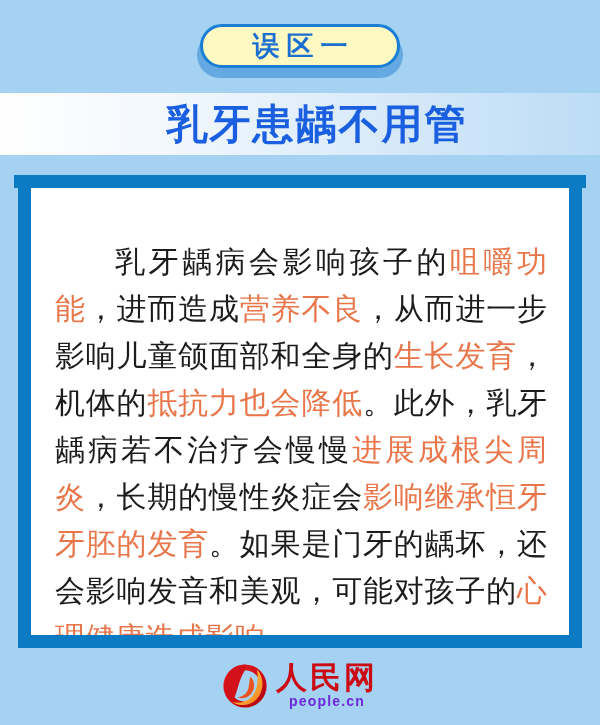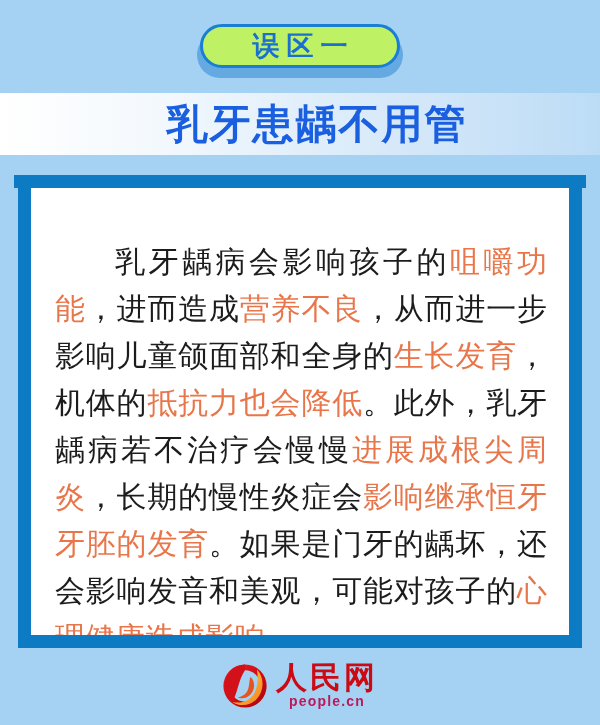--- a/index.html
+++ b/index.html
@@ -41,21 +41,21 @@
     height: 46px;
     border-radius: 24px;
     background: #2f86d4;
     opacity: 0.55;
   }
   .badge {
     position: relative;
     width: 200px;
     height: 44px;
     border-radius: 23px;
-    background: #bef264;
+    background: #fef9c3;
     border: 3px solid #1a7fd4;
     box-sizing: border-box;
     display: flex;
     align-items: center;
     justify-content: center;
   }
   .badge-text {
     color: #1a6fd0;
     font-size: 27px;
     font-weight: bold;
@@ -184,21 +184,21 @@
   .logo-cn {
     color: #cc0a14;
     font-size: 31px;
     font-weight: bold;
     letter-spacing: 3px;
     line-height: 32px;
     font-family: "DejaVu Serif", "Liberation Serif", serif;
     white-space: nowrap;
   }
   .logo-en {
-    color: #be185d;
+    color: #6d28d9;
     font-size: 14px;
     font-weight: bold;
     letter-spacing: 1.2px;
     line-height: 15px;
     margin-top: 1px;
     white-space: nowrap;
   }
 </style>
 </head>
 <body>

